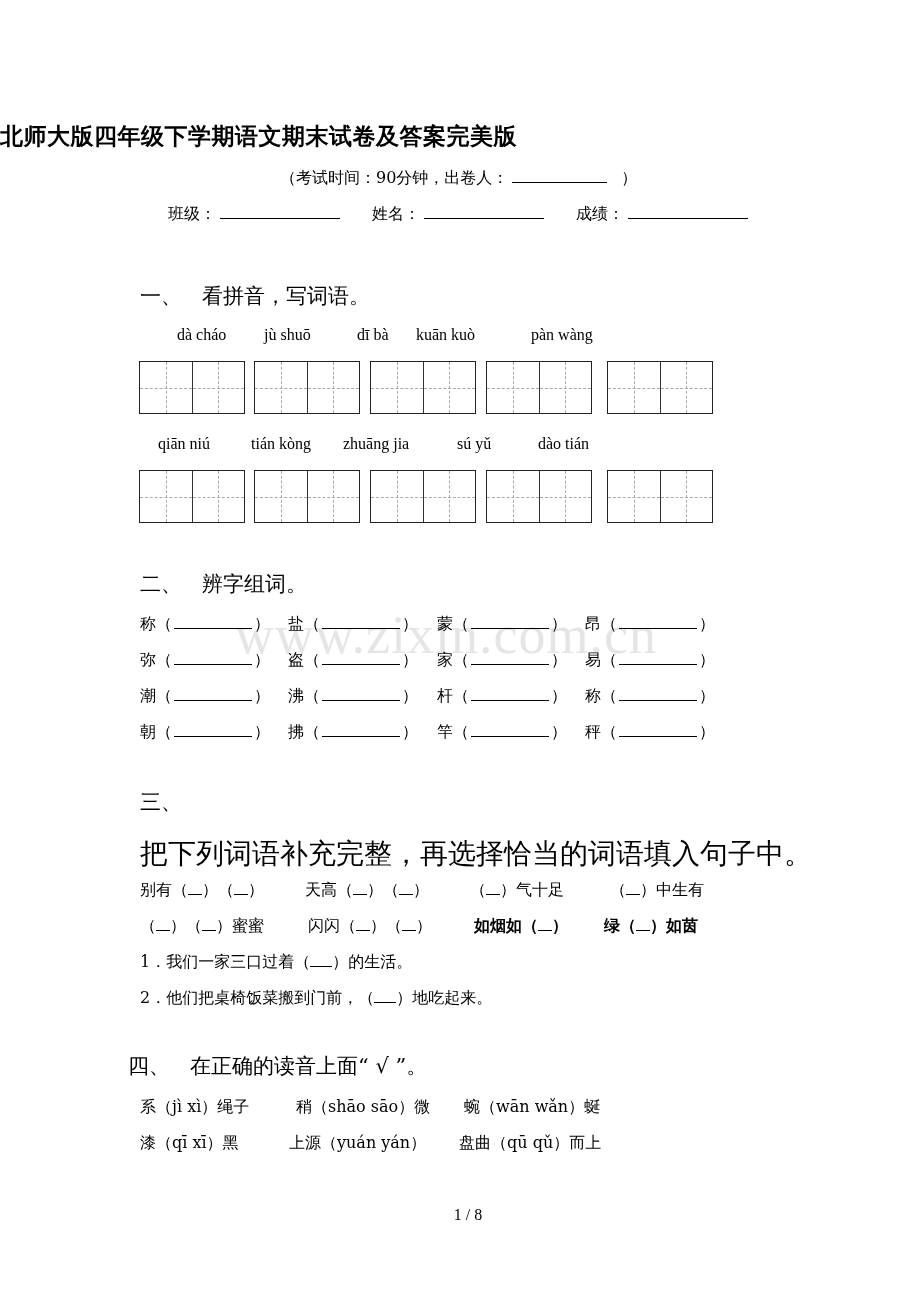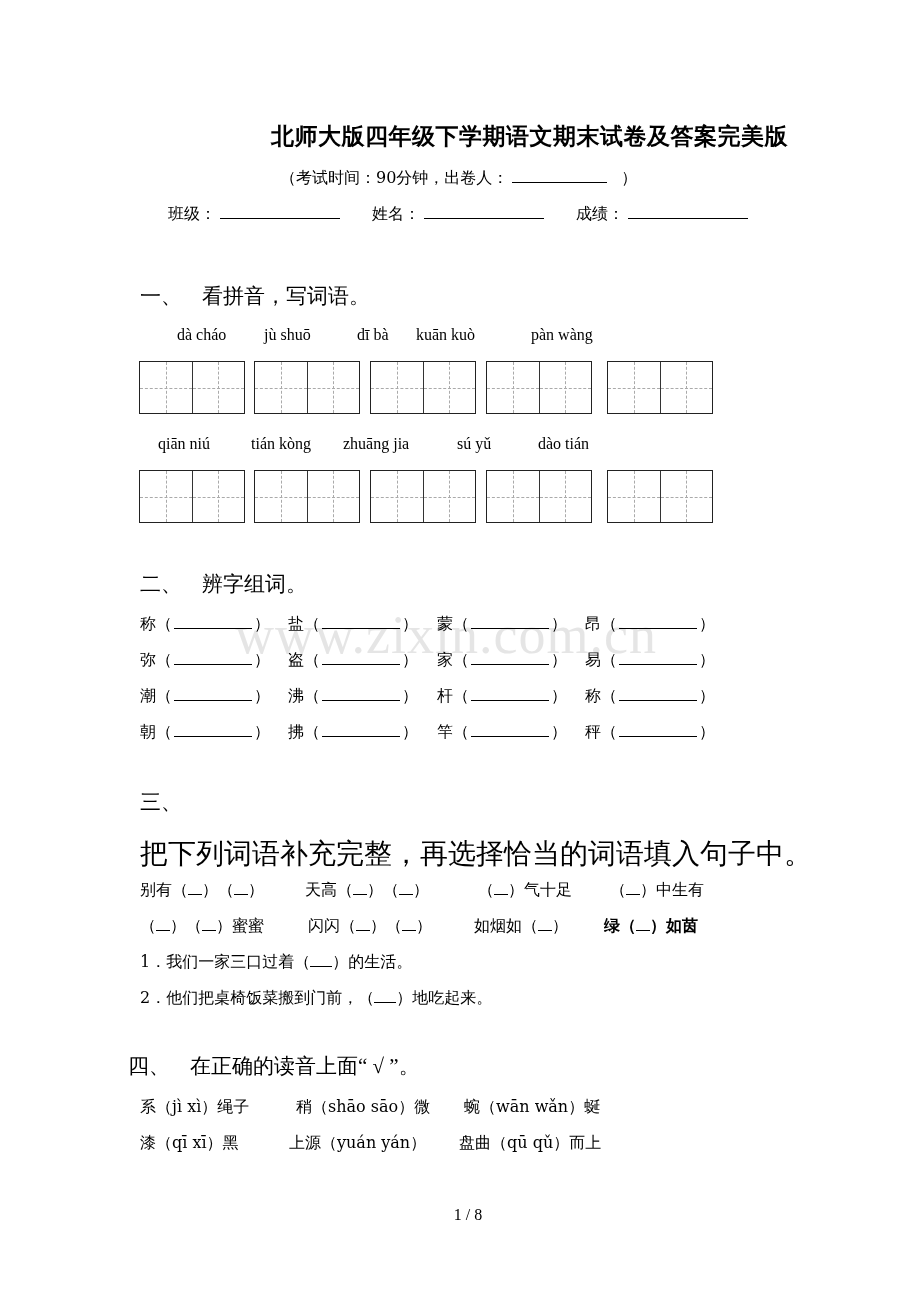--- a/index.html
+++ b/index.html
@@ -1,24 +1,24 @@
 <!DOCTYPE html>
 <html><head>
   <meta charset="utf-8">
   <style>
     html, body { margin: 0; padding: 0; background: #ffffff; }
     body { width: 920px; height: 1302px; position: relative; overflow: hidden;
       font-family: "DejaVu Serif", "Liberation Serif", serif; color: #000; }
     .abs { position: absolute; white-space: nowrap; }
-    .title { top: 121px; left: 0; width: 788px; text-align: right; font-size: 23px; font-weight: bold; letter-spacing: 0.5px; }
+    .title { top: 121px; left: 0; width: 788px; text-align: left; font-size: 23px; font-weight: bold; letter-spacing: 0.5px; }
     .subtitle { top: 168px; left: 280px; font-size: 16px; }
     .subtitle .blank { display: inline-block; width: 95px; border-bottom: 1px solid #000; height: 14px; vertical-align: baseline; margin: 0 14px 0 4px; }
     .info { top: 204px; font-size: 16px; }
     .info .blank { display: inline-block; width: 120px; border-bottom: 1px solid #000; height: 14px; margin-left: 4px; }
-    .section-head { font-size: 21px; font-family: Liberation Serif, serif; }
+    .section-head { font-size: 21px; }
     .section-head .num { display: inline-block; width: 62px; }
     .pinyin { font-size: 16px; font-family: Liberation Serif, serif; }
     .tianzi { position: absolute; width: 106px; height: 53px; border: 1.5px solid #222; box-sizing: border-box; display: flex; }
     .tianzi .cell { flex: 1; position: relative; }
     .tianzi .cell + .cell { border-left: 1.5px solid #333; }
     .tianzi .cell::before { content: ""; position: absolute; left: 50%; top: 0; bottom: 0; border-left: 1px dashed #aaa; }
     .tianzi .cell::after { content: ""; position: absolute; top: 50%; left: 0; right: 0; border-top: 1px dashed #aaa; }
     .word-item { position: absolute; white-space: nowrap; }
     .word-item .blank { display: inline-block; width: 78px; border-bottom: 1px solid #000; height: 14px; margin: 0 2px; }
     .line16 { font-size: 16px; }
@@ -128,27 +128,27 @@
     <div class="word-item line16" style="top: 722px; left: 437px;"><span>竿</span><span>（</span><span class="blank"></span><span>）</span></div>
     <div class="word-item line16" style="top: 722px; left: 585px;"><span>秤</span><span>（</span><span class="blank"></span><span>）</span></div>
   </div>
 
 <div class="abs section-head" style="top:788px; left:140px">三、</div>
 <div class="abs" style="top:835px; left:140px; font-size:28px">把下列词语补充完整，再选择恰当的词语填入句子中。</div>
 
 <div id="s3line1">
     <div class="abs line16" style="top: 880px; left: 140px;"><span>别有（</span><span class="sb"></span><span>）（</span><span class="sb"></span><span>）</span></div>
     <div class="abs line16" style="top: 880px; left: 305px;"><span>天高（</span><span class="sb"></span><span>）（</span><span class="sb"></span><span>）</span></div>
-    <div class="abs line16" style="top: 880px; left: 470px; margin-left: 8px;"><span>（</span><span class="sb"></span><span>）气十足</span></div>
+    <div class="abs line16" style="top: 880px; left: 470px;"><span>（</span><span class="sb"></span><span>）气十足</span></div>
     <div class="abs line16" style="top: 880px; left: 610px;"><span>（</span><span class="sb"></span><span>）中生有</span></div>
   </div>
 <div id="s3line2">
     <div class="abs line16" style="top: 916px; left: 140px;"><span>（</span><span class="sb"></span><span>）（</span><span class="sb"></span><span>）蜜蜜</span></div>
     <div class="abs line16" style="top: 916px; left: 308px;"><span>闪闪（</span><span class="sb"></span><span>）（</span><span class="sb"></span><span>）</span></div>
-    <div class="abs line16" style="top: 916px; left: 474px;"><span>如烟如（</span><span class="sb"></span><span>）</span></div>
+    <div class="abs line16" style="top: 916px; left: 474px; font-weight: bold;"><span>如烟如（</span><span class="sb"></span><span>）</span></div>
     <div class="abs line16" style="top: 916px; left: 604px; font-weight: bold;"><span>绿（</span><span class="sb"></span><span>）如茵</span></div>
   </div>
 
 <div class="abs line16" style="top:952px; left:140px">
   <span>1．我们一家三口过着（</span><span class="sb3"></span><span>）的生活。</span>
 </div>
 <div class="abs line16" style="top:988px; left:140px">
   <span>2．他们把桌椅饭菜搬到门前，（</span><span class="sb3"></span><span>）地吃起来。</span>
 </div>
 

